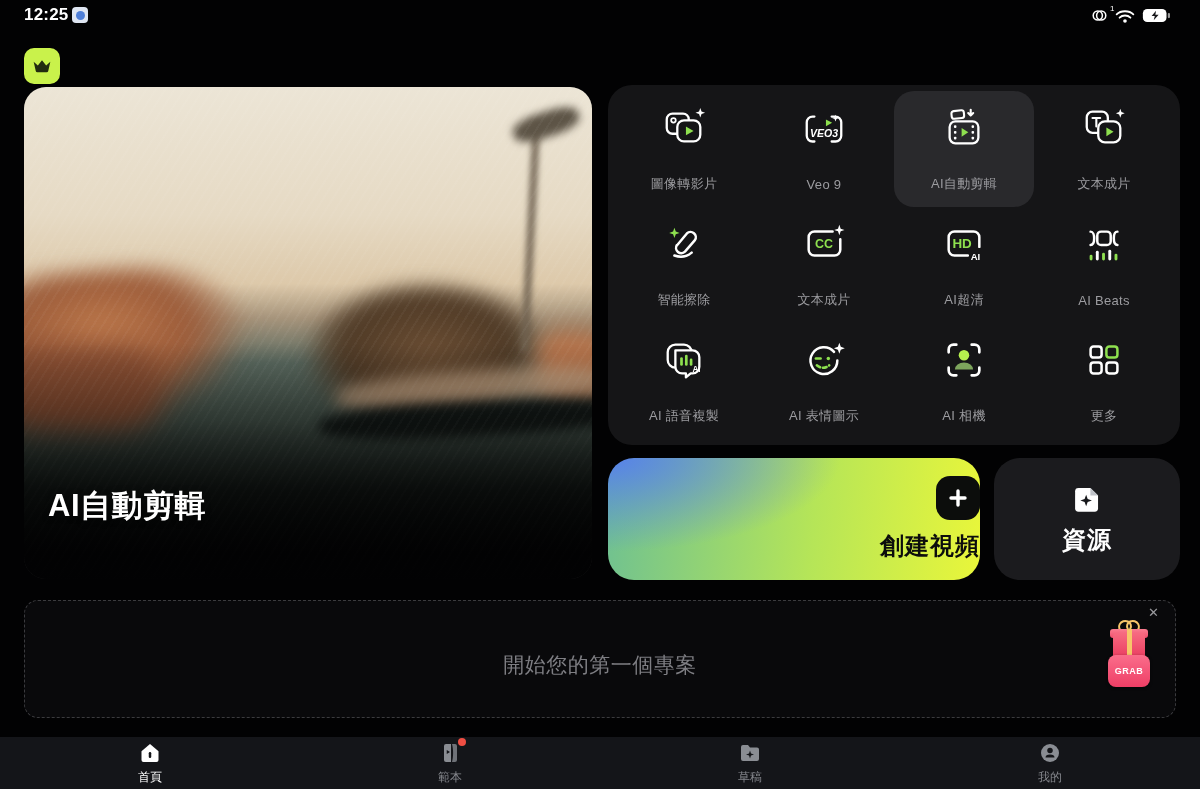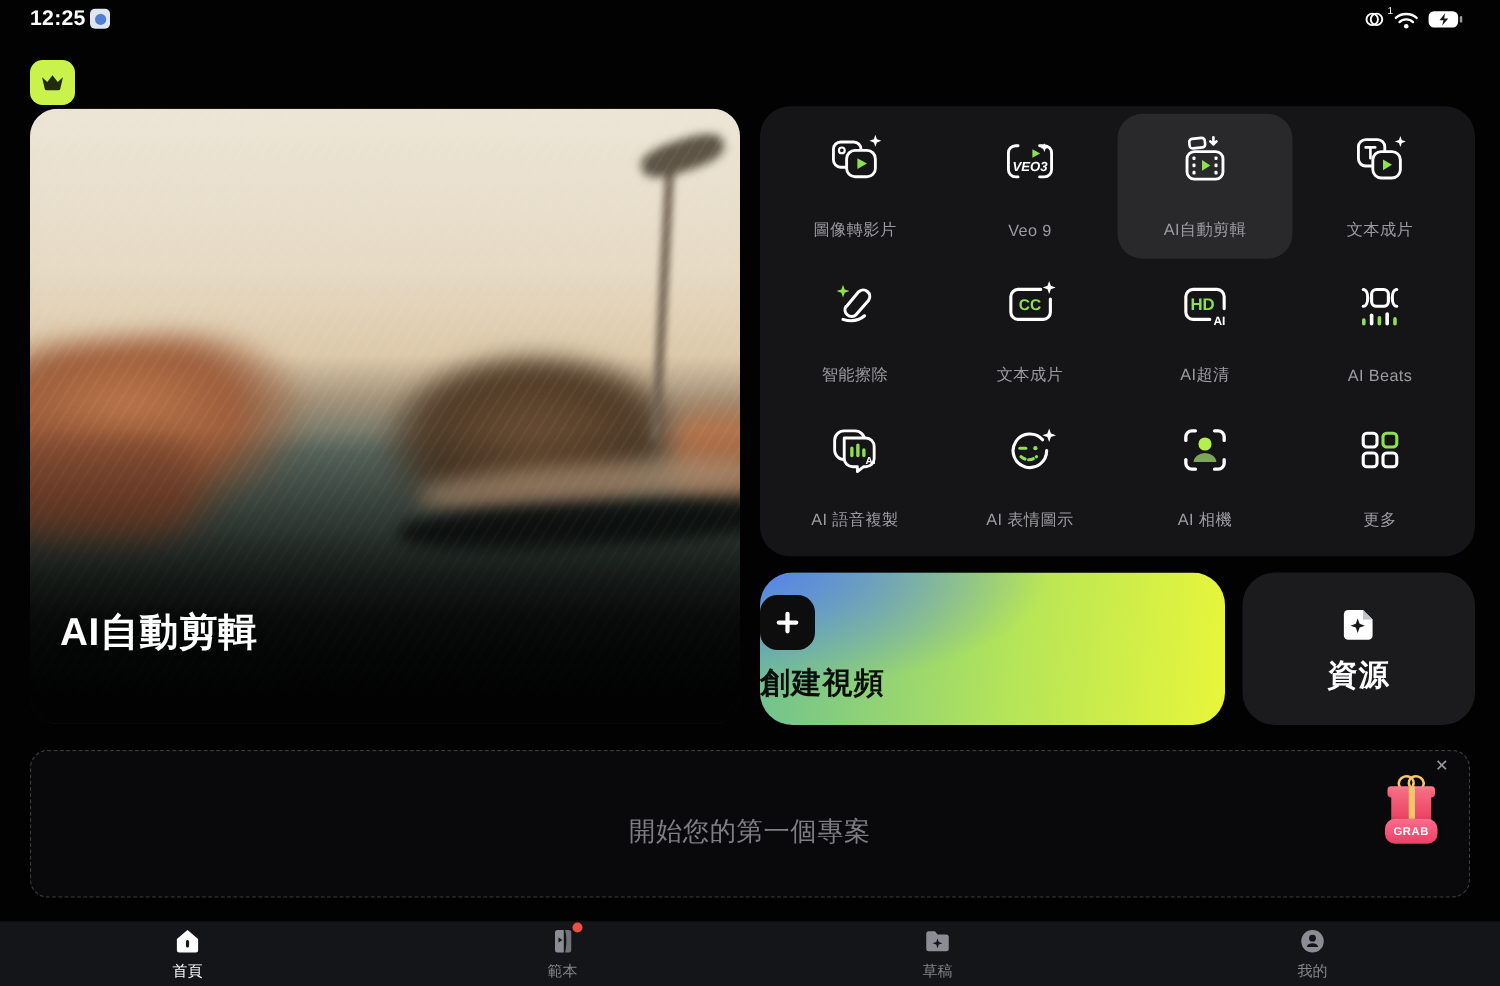--- a/index.html
+++ b/index.html
@@ -50,21 +50,21 @@
   .tool{ display:flex; flex-direction:column; align-items:center; justify-content:center;
     gap:24px; border-radius:20px; cursor:pointer; }
   .tool.hl{ background:#29292c; }
   .tool .ticon{ width:46px; height:46px; display:flex; align-items:center; justify-content:center; }
   .tool .tlabel{ font-size:13px; color:#9c9ca0; letter-spacing:.3px; white-space:nowrap; }
   
   .create-btn{ position:absolute; left:608px; top:458px; width:372px; height:122px; border-radius:26px;
     background:
       radial-gradient(130% 160% at 0% 0%, rgba(86,126,240,.95) 0%, rgba(86,126,240,0) 48%),
       linear-gradient(95deg,#6fc191 0%,#b5e558 55%,#e9f63a 100%);
-    display:flex; flex-direction:column; align-items:flex-start; justify-content:center; gap:10px; cursor:pointer; }
+    display:flex; flex-direction:column; align-items:flex-end; justify-content:center; gap:10px; cursor:pointer; }
   .plus-chip{ width:44px; height:44px; border-radius:14px; background:#0c0d0c; display:flex; align-items:center; justify-content:center; }
   .create-label{ color:#0c0d0c; font-size:24px; font-weight:700; letter-spacing:1px; }
   .res-btn{ position:absolute; left:994px; top:458px; width:186px; height:122px; border-radius:26px;
     background:#1b1b1e; display:flex; flex-direction:column; align-items:center; justify-content:center; gap:8px; cursor:pointer; }
   .res-label{ color:#fff; font-size:24px; font-weight:700; letter-spacing:1px; }
   
   .project-banner{ position:absolute; left:24px; top:600px; width:1152px; height:118px;
     border-radius:14px; background:#09090b; border:1px dashed #3b3b3e; }
   .banner-text{ position:absolute; left:0; right:0; top:50px; text-align:center; color:#7e7e83; font-size:21px; letter-spacing:.5px; }
   .banner-close{ position:absolute; right:16px; top:5px; color:#9a9a9e; font-size:13px; cursor:pointer; line-height:1; }
@@ -72,21 +72,21 @@
   .gift-box{ position:absolute; left:6px; top:14px; width:32px; height:26px; border-radius:4px;
     background:linear-gradient(180deg,#f66a80,#e93b5f); }
   .gift-lid{ position:absolute; left:3px; top:10px; width:38px; height:9px; border-radius:3px;
     background:linear-gradient(180deg,#fa7d90,#ef4f6d); }
   .gift-ribbon{ position:absolute; left:20px; top:10px; width:5px; height:30px; background:#f7c66a; }
   .gift-bow{ position:absolute; left:11px; top:1px; width:22px; height:10px; }
   .gift-bow:before,.gift-bow:after{ content:""; position:absolute; top:0; width:10px; height:9px;
     border:2.5px solid #f7c66a; border-radius:50% 50% 50% 50%; background:transparent; }
   .gift-bow:before{ left:0; transform:rotate(-18deg); }
   .gift-bow:after{ right:0; transform:rotate(18deg); }
-  .grab-badge{ position:absolute; left:1px; top:36px; width:42px; height:20px; border-radius:8px;
+  .grab-badge{ position:absolute; left:1px; top:36px; width:42px; height:32px; border-radius:8px;
     background:linear-gradient(180deg,#fa6d8b,#ef3f66); display:flex; align-items:center; justify-content:center;
     color:#fff; font-size:9px; font-weight:700; letter-spacing:.5px; box-shadow:0 1px 3px rgba(0,0,0,.5); }
   
   .navbar{ position:absolute; left:0; right:0; bottom:0; height:52px; background:#141519;
     display:flex; }
   .nav-item{ flex:1; display:flex; flex-direction:column; align-items:center; justify-content:center; gap:3px; cursor:pointer; }
   .nav-item .nlabel{ font-size:12px; color:#84868c; }
   .nav-item.active .nlabel{ color:#fff; }
   .nav-ic{ position:relative; width:28px; height:26px; display:flex; align-items:center; justify-content:center; }
   .red-dot{ position:absolute; right:-2px; top:-2px; width:8px; height:8px; border-radius:50%; background:#ef4e43; }

